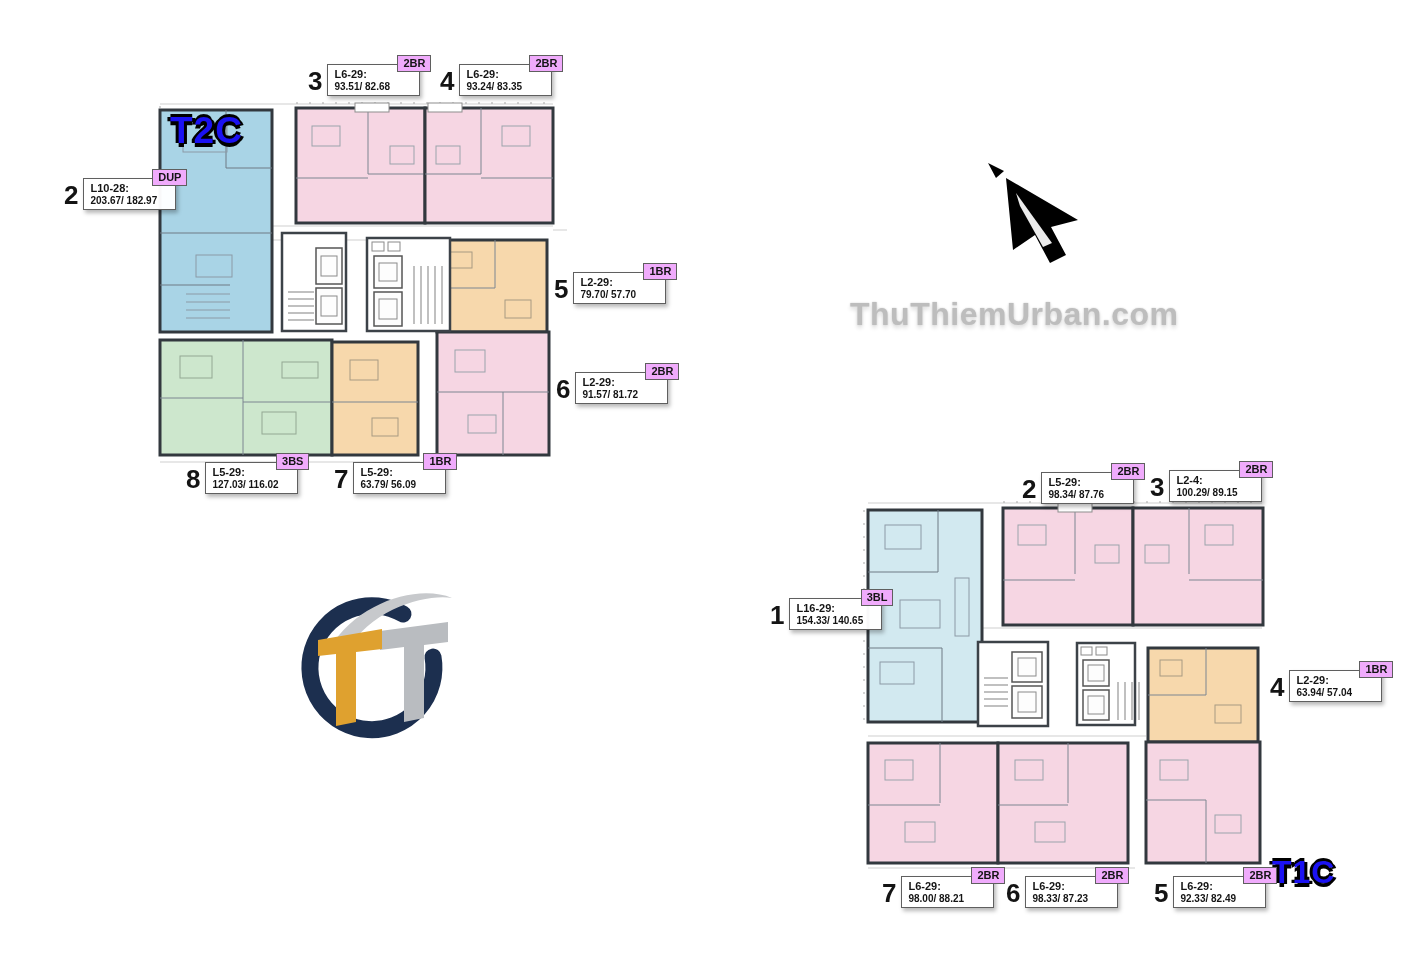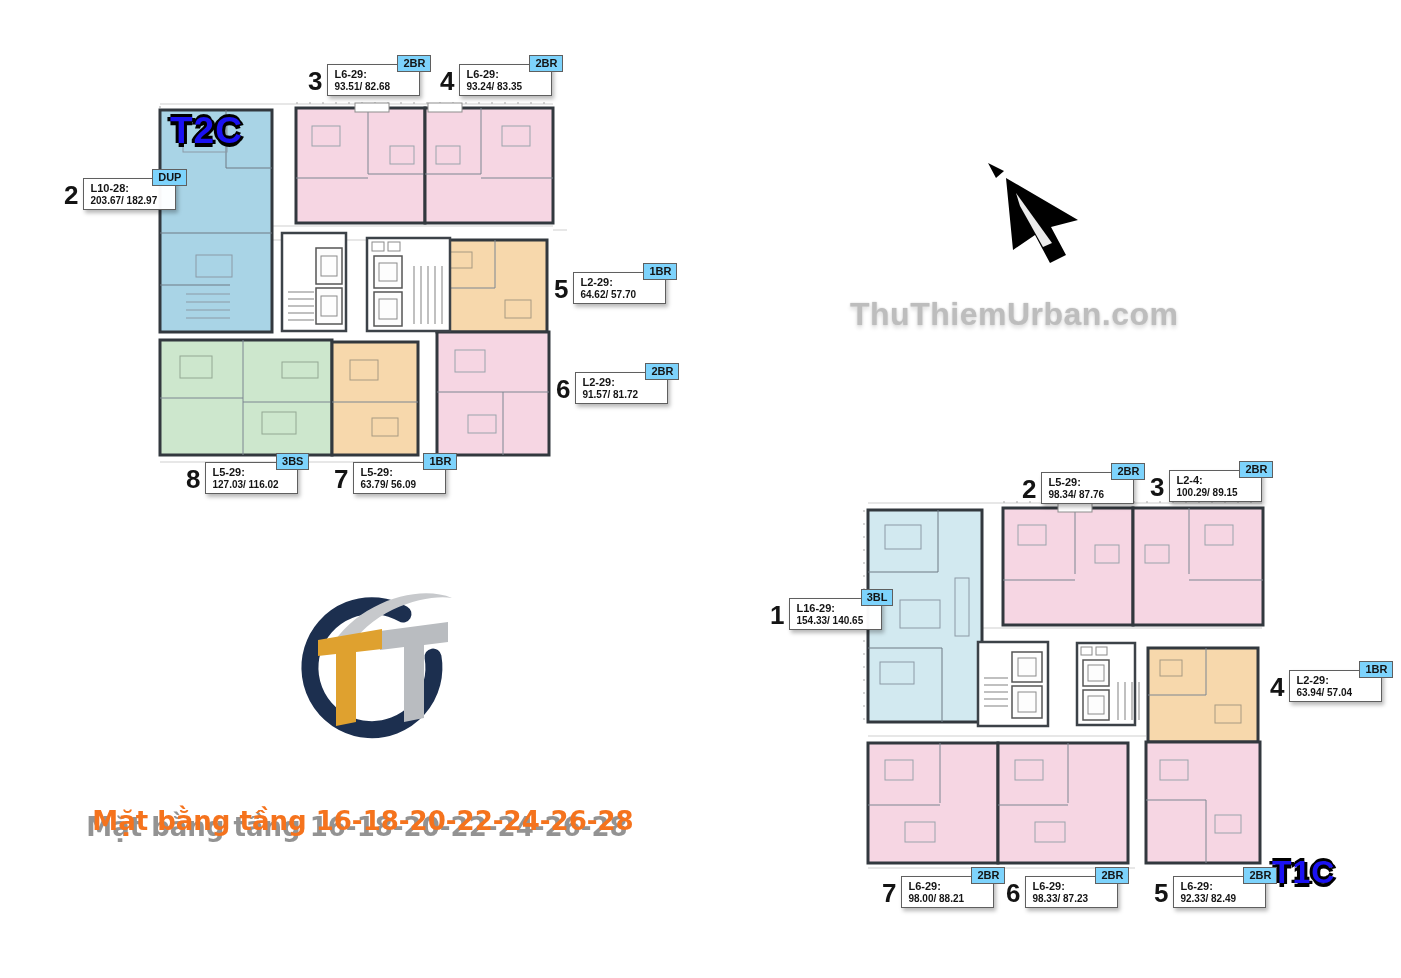--- a/index.html
+++ b/index.html
@@ -8,21 +8,21 @@
   svg.planlayer{position:absolute;left:0;top:0;}
 
   
   .unit-label{position:absolute;display:flex;gap:5px;align-items:flex-start;color:#141414;}
   .unit-label .num{font-size:26px;font-weight:800;line-height:1;margin-top:4px;}
   .lbox{position:relative;border:1.5px solid #5f5f5f;background:rgba(255,255,255,.97);
         padding:3px 7px 3px 6px;display:flex;flex-direction:column;gap:1px;
         box-shadow:2px 3px 4px rgba(0,0,0,.28);min-width:78px;}
   .lbox .range{font-size:11px;font-weight:700;white-space:nowrap;padding-right:18px;}
   .lbox .area{font-size:10px;font-weight:700;white-space:nowrap;}
-  .lbox .type{position:absolute;top:-10px;right:-12px;border:1.5px solid #5f5f5f;background:#7dd3fc;
+  .lbox .type{position:absolute;top:-10px;right:-12px;border:1.5px solid #5f5f5f;background:#f0abfc;
         font-size:11px;font-weight:700;padding:0 5px;line-height:15px;}
 
   
   .bldg-title{position:absolute;font-weight:800;color:#1b12f2;letter-spacing:1px;
         text-shadow:-3px 0 0 #000,3px 1px 0 #000,0 4px 0 #000,0 -3px 0 #000;margin-top:48px;}
   .bldg-title.t2c{left:170px;top:62px;font-size:37px;}
   .bldg-title.t1c{left:1272px;top:806px;font-size:32px;}
 
   
   .brand-title{position:absolute;left:113px;top:770px;width:500px;text-align:center;
@@ -237,21 +237,21 @@
     <span class="lbox">
       <span class="range">L6-29:</span>
       <span class="area">93.24/ 83.35</span>
       <span class="type">2BR</span>
     </span>
   </div>
   <div class="unit-label" style="left:554px;top:272px">
     <span class="num">5</span>
     <span class="lbox">
       <span class="range">L2-29:</span>
-      <span class="area">64.62/ 57.70</span>
+      <span class="area">79.70/ 57.70</span>
       <span class="type">1BR</span>
     </span>
   </div>
   <div class="unit-label" style="left:556px;top:372px">
     <span class="num">6</span>
     <span class="lbox">
       <span class="range">L2-29:</span>
       <span class="area">91.57/ 81.72</span>
       <span class="type">2BR</span>
     </span>
@@ -324,15 +324,14 @@
   <div class="unit-label" style="left:882px;top:876px">
     <span class="num">7</span>
     <span class="lbox">
       <span class="range">L6-29:</span>
       <span class="area">98.00/ 88.21</span>
       <span class="type">2BR</span>
     </span>
   </div>
 
   <div class="watermark">ThuThiemUrban.com</div>
-  <div class="brand-sub">Mặt bằng tầng 16-18-20-22-24-26-28</div>
 
 </div>
 
 </body></html>

